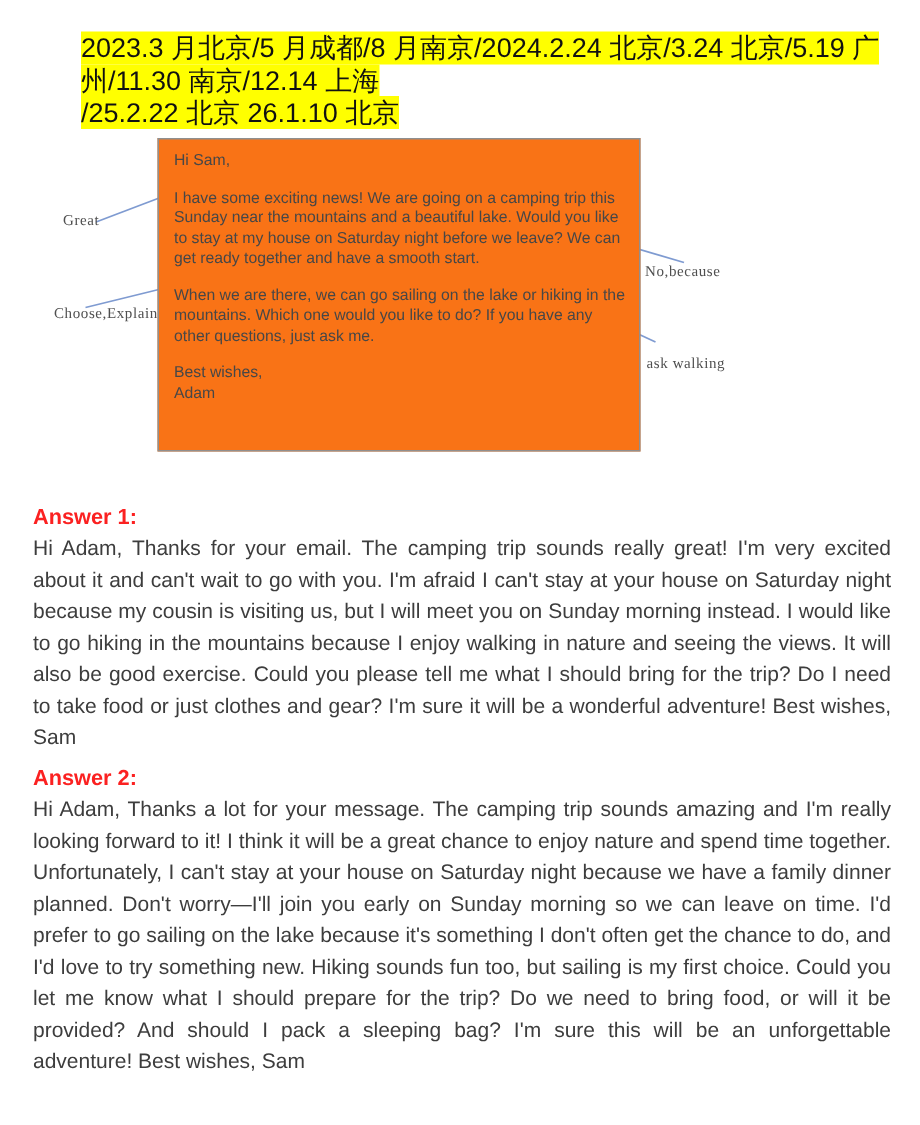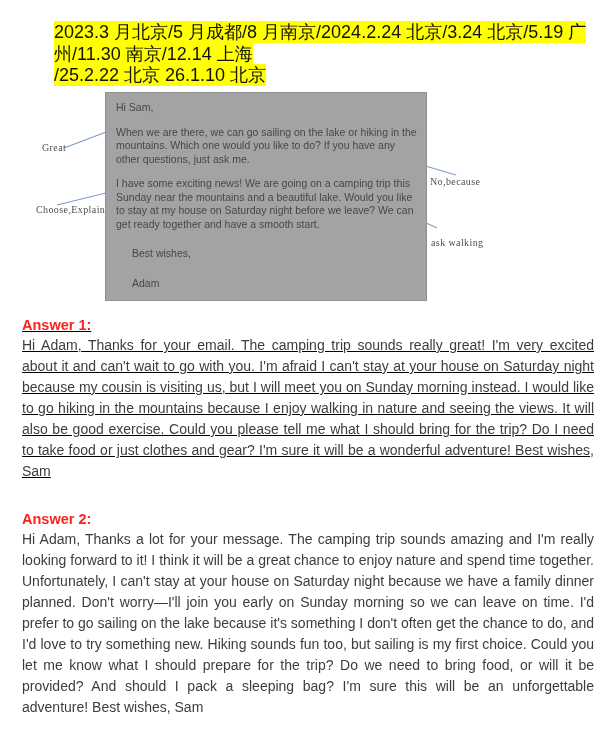--- a/index.html
+++ b/index.html
@@ -27,37 +27,37 @@
   }
 
   
   .email-region {
     position: absolute; left: 0; top: 85px; width: 613px; height: 230px;
   }
   .connectors { position: absolute; left: 0; top: 0; width: 613px; height: 230px; }
   .email-box {
     position: absolute; left: 105px; top: 7px; width: 322px; height: 209px;
     border: 1px solid #8f8f8f;
-    background: #a3a3a3;
+    background: #f97316;
     padding: 8px 6px 8px 10px;
     font-family: "Liberation Sans", sans-serif;
     font-size: 10.5px; line-height: 13.5px; color: #474747;
   }
   .email-box p { margin: 0 0 11px 0; }
-  .email-box p.tight { margin: 16px; }
+  .email-box p.tight { margin: 0; }
   .ann {
     position: absolute;
     font-family: "Liberation Serif", serif;
     font-size: 10px; color: #4f4f4f; letter-spacing: 0.4px;
     white-space: nowrap;
   }
 
   
   .answer { position: absolute; left: 22px; width: 572px; }
-  .answer-1 { top: 316px; text-decoration: underline; }
+  .answer-1 { top: 336px; }
   .answer-2 { top: 510px; }
   .answer-label {
     font-weight: bold; font-size: 14.5px; line-height: 19px;
     color: #fb2121;
     font-family: "Liberation Sans", sans-serif;
   }
   .answer-text {
     margin-top: 0px;
     font-size: 14px; line-height: 21px;
     color: #3d3d3d;
@@ -77,22 +77,22 @@
 
   <svg class="connectors" viewBox="0 0 613 230" xmlns="http://www.w3.org/2000/svg">
     <line x1="64" y1="63" x2="114" y2="44" stroke-width="1.2" stroke="#7f9bd1"></line>
     <line x1="57" y1="120" x2="114" y2="106" stroke-width="1.2" stroke="#7f9bd1"></line>
     <line x1="405" y1="75" x2="456" y2="90" stroke-width="1.2" stroke="#7f9bd1"></line>
     <line x1="396" y1="124" x2="437" y2="143" stroke-width="1.2" stroke="#7f9bd1"></line>
   </svg>
 
   <div class="email-box">
     <p>Hi Sam,</p>
+    <p>I have some exciting news! We are going on a camping trip this Sunday near the mountains and a beautiful lake. Would you like to stay at my house on Saturday night before we leave? We can get ready together and have a smooth start.</p>
     <p>When we are there, we can go sailing on the lake or hiking in the mountains. Which one would you like to do? If you have any other questions, just ask me.</p>
-    <p>I have some exciting news! We are going on a camping trip this Sunday near the mountains and a beautiful lake. Would you like to stay at my house on Saturday night before we leave? We can get ready together and have a smooth start.</p>
     <p class="tight">Best wishes,</p>
     <p class="tight">Adam</p>
   </div>
 
   <span class="ann" style="left:42px; top:57px;">Great</span>
   <span class="ann" style="left:36px; top:119px;">Choose,Explain</span>
   <span class="ann" style="left:430px; top:91px;">No,because</span>
   <span class="ann" style="left:431px; top:152px;">ask walking</span>
 </div>
 

